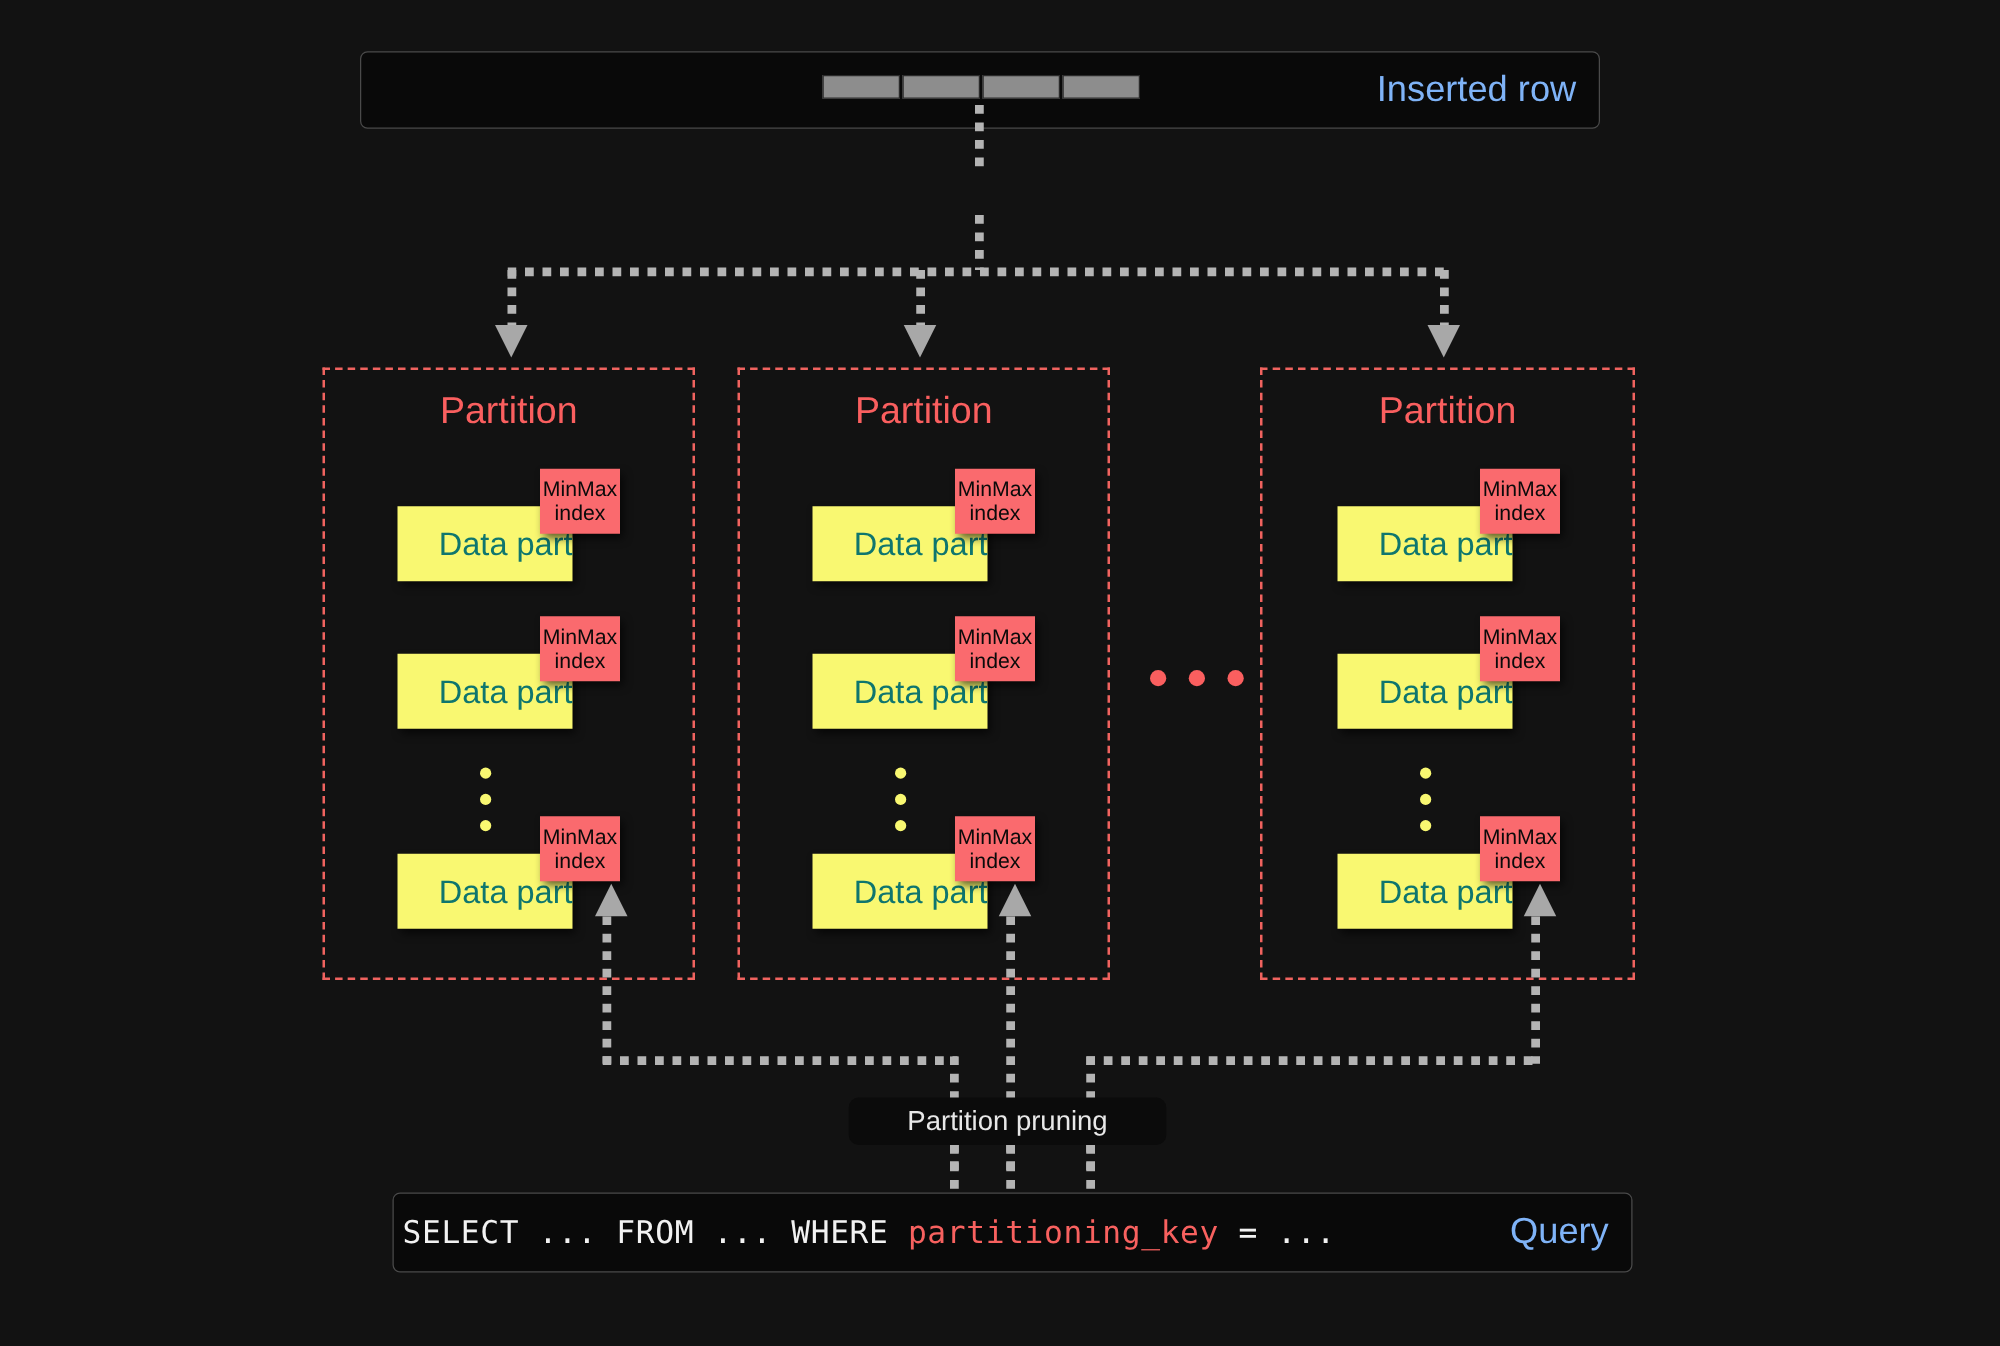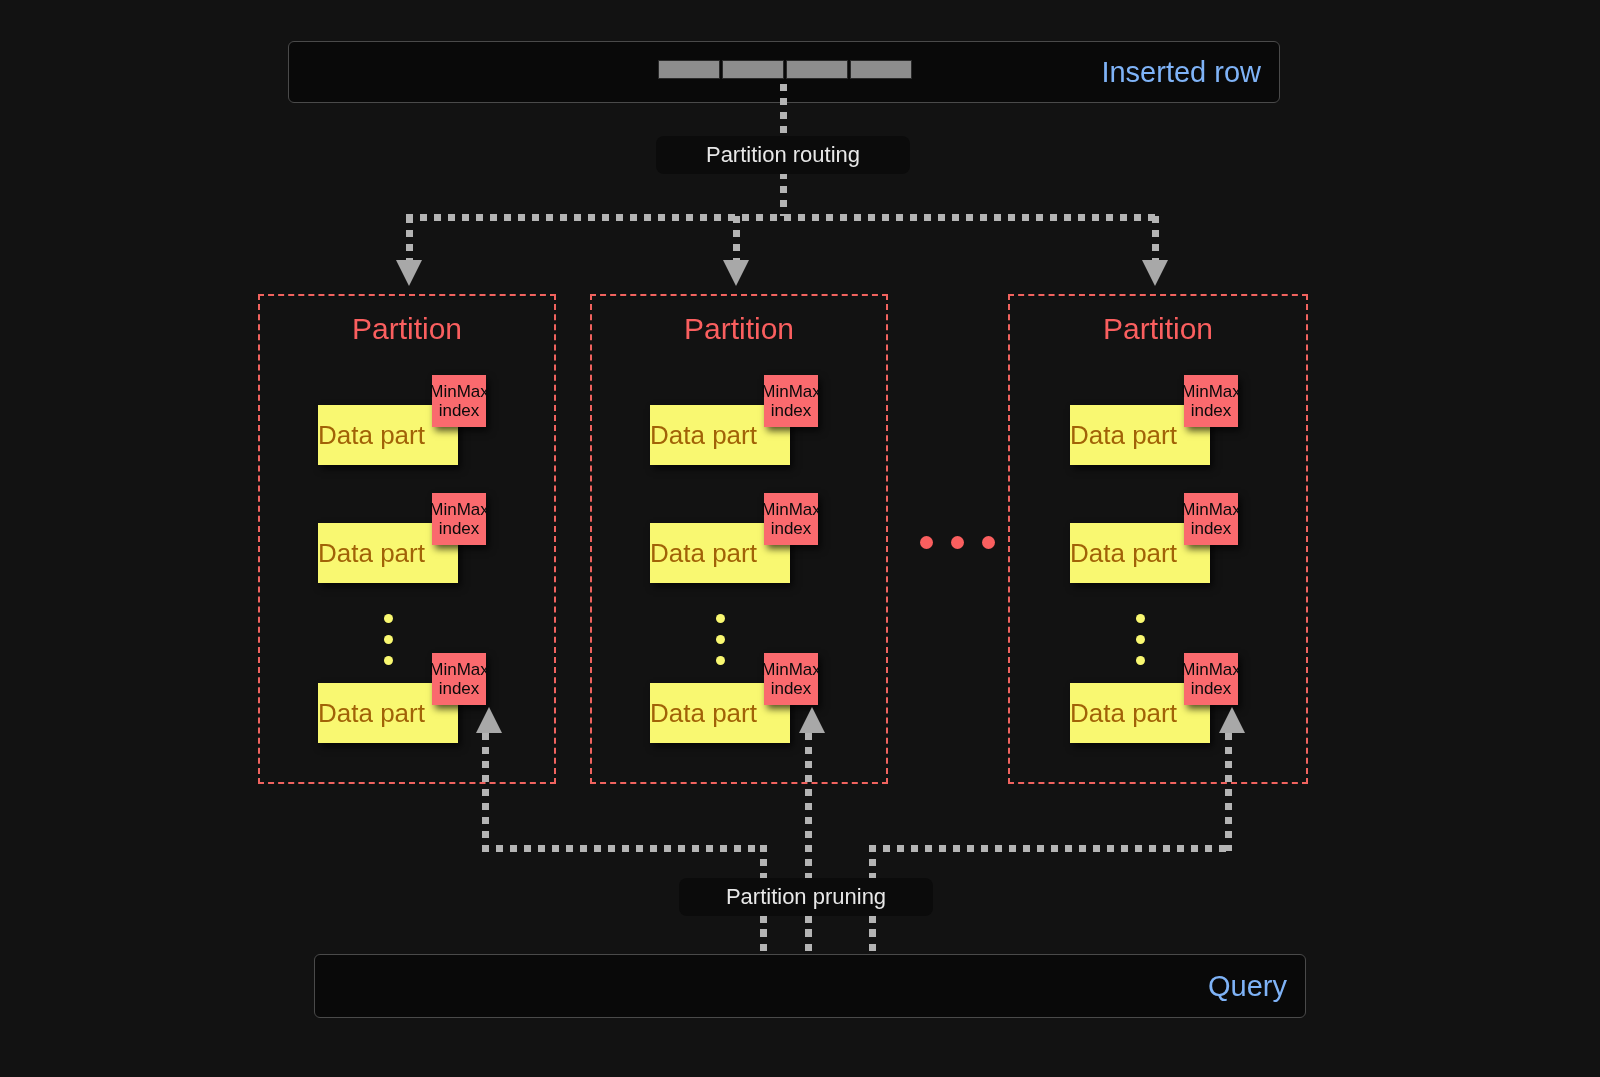--- a/index.html
+++ b/index.html
@@ -107,32 +107,32 @@
   
   .part-group { position: absolute; }
   .data-part {
     position: absolute;
     left: 0;
     top: 30px;
     width: 140px;
     height: 60px;
     background: #f9f871;
     box-shadow: 3px 4px 7px rgba(0,0,0,0.65);
-    color: #a16207;
+    color: #0f766e;
     font-size: 26px;
     display: flex;
     align-items: center;
-    justify-content: flex-start;
+    justify-content: flex-end;
     box-sizing: border-box;
   }
   .minmax {
     position: absolute;
     left: 114px;
     top: 0;
-    width: 54px;
+    width: 64px;
     height: 52px;
     background: #fa6a6e;
     box-shadow: 3px 4px 7px rgba(0,0,0,0.65);
     color: #0a0a0a;
     font-size: 17px;
     line-height: 1.12;
     display: flex;
     align-items: center;
     justify-content: center;
     text-align: center;
@@ -216,23 +216,20 @@
   </div>
   <div id="row-cells">
     <span class="row-cell"></span>
     <span class="row-cell"></span>
     <span class="row-cell"></span>
     <span class="row-cell"></span>
   </div>
 
   <div class="dotv" style="left:780px; top:84px; height:56px;"></div>
 
-  <div class="pill" id="partition-routing">
-    <span>Partition routing</span>
-  </div>
 
   <div class="dotv" style="left:780px; top:172px; height:44px;"></div>
   <div class="doth" style="left:406px; top:214px; width:752px;"></div>
 
   <div class="dotv" style="left:406px; top:216px; height:48px;"></div>
   <div class="arrow-down" style="left:396px; top:260px;"></div>
 
   <div class="dotv" style="left:733px; top:216px; height:48px;"></div>
   <div class="arrow-down" style="left:723px; top:260px;"></div>
 
@@ -383,14 +380,15 @@
     <span>Partition pruning</span>
   </div>
 
   <div class="dotv" style="left:760px; top:916px; height:40px;"></div>
   <div class="dotv" style="left:805px; top:916px; height:40px;"></div>
   <div class="dotv" style="left:869px; top:916px; height:40px;"></div>
 
   <div class="bar" id="query-bar">
     <div class="corner-label">Query</div>
   </div>
+  <div id="query-text"><span class="kw">SELECT ... FROM ... WHERE </span><span class="key-ident">partitioning_key</span><span class="kw"> = ...</span></div>
 
 </div>
 
 </body></html>

